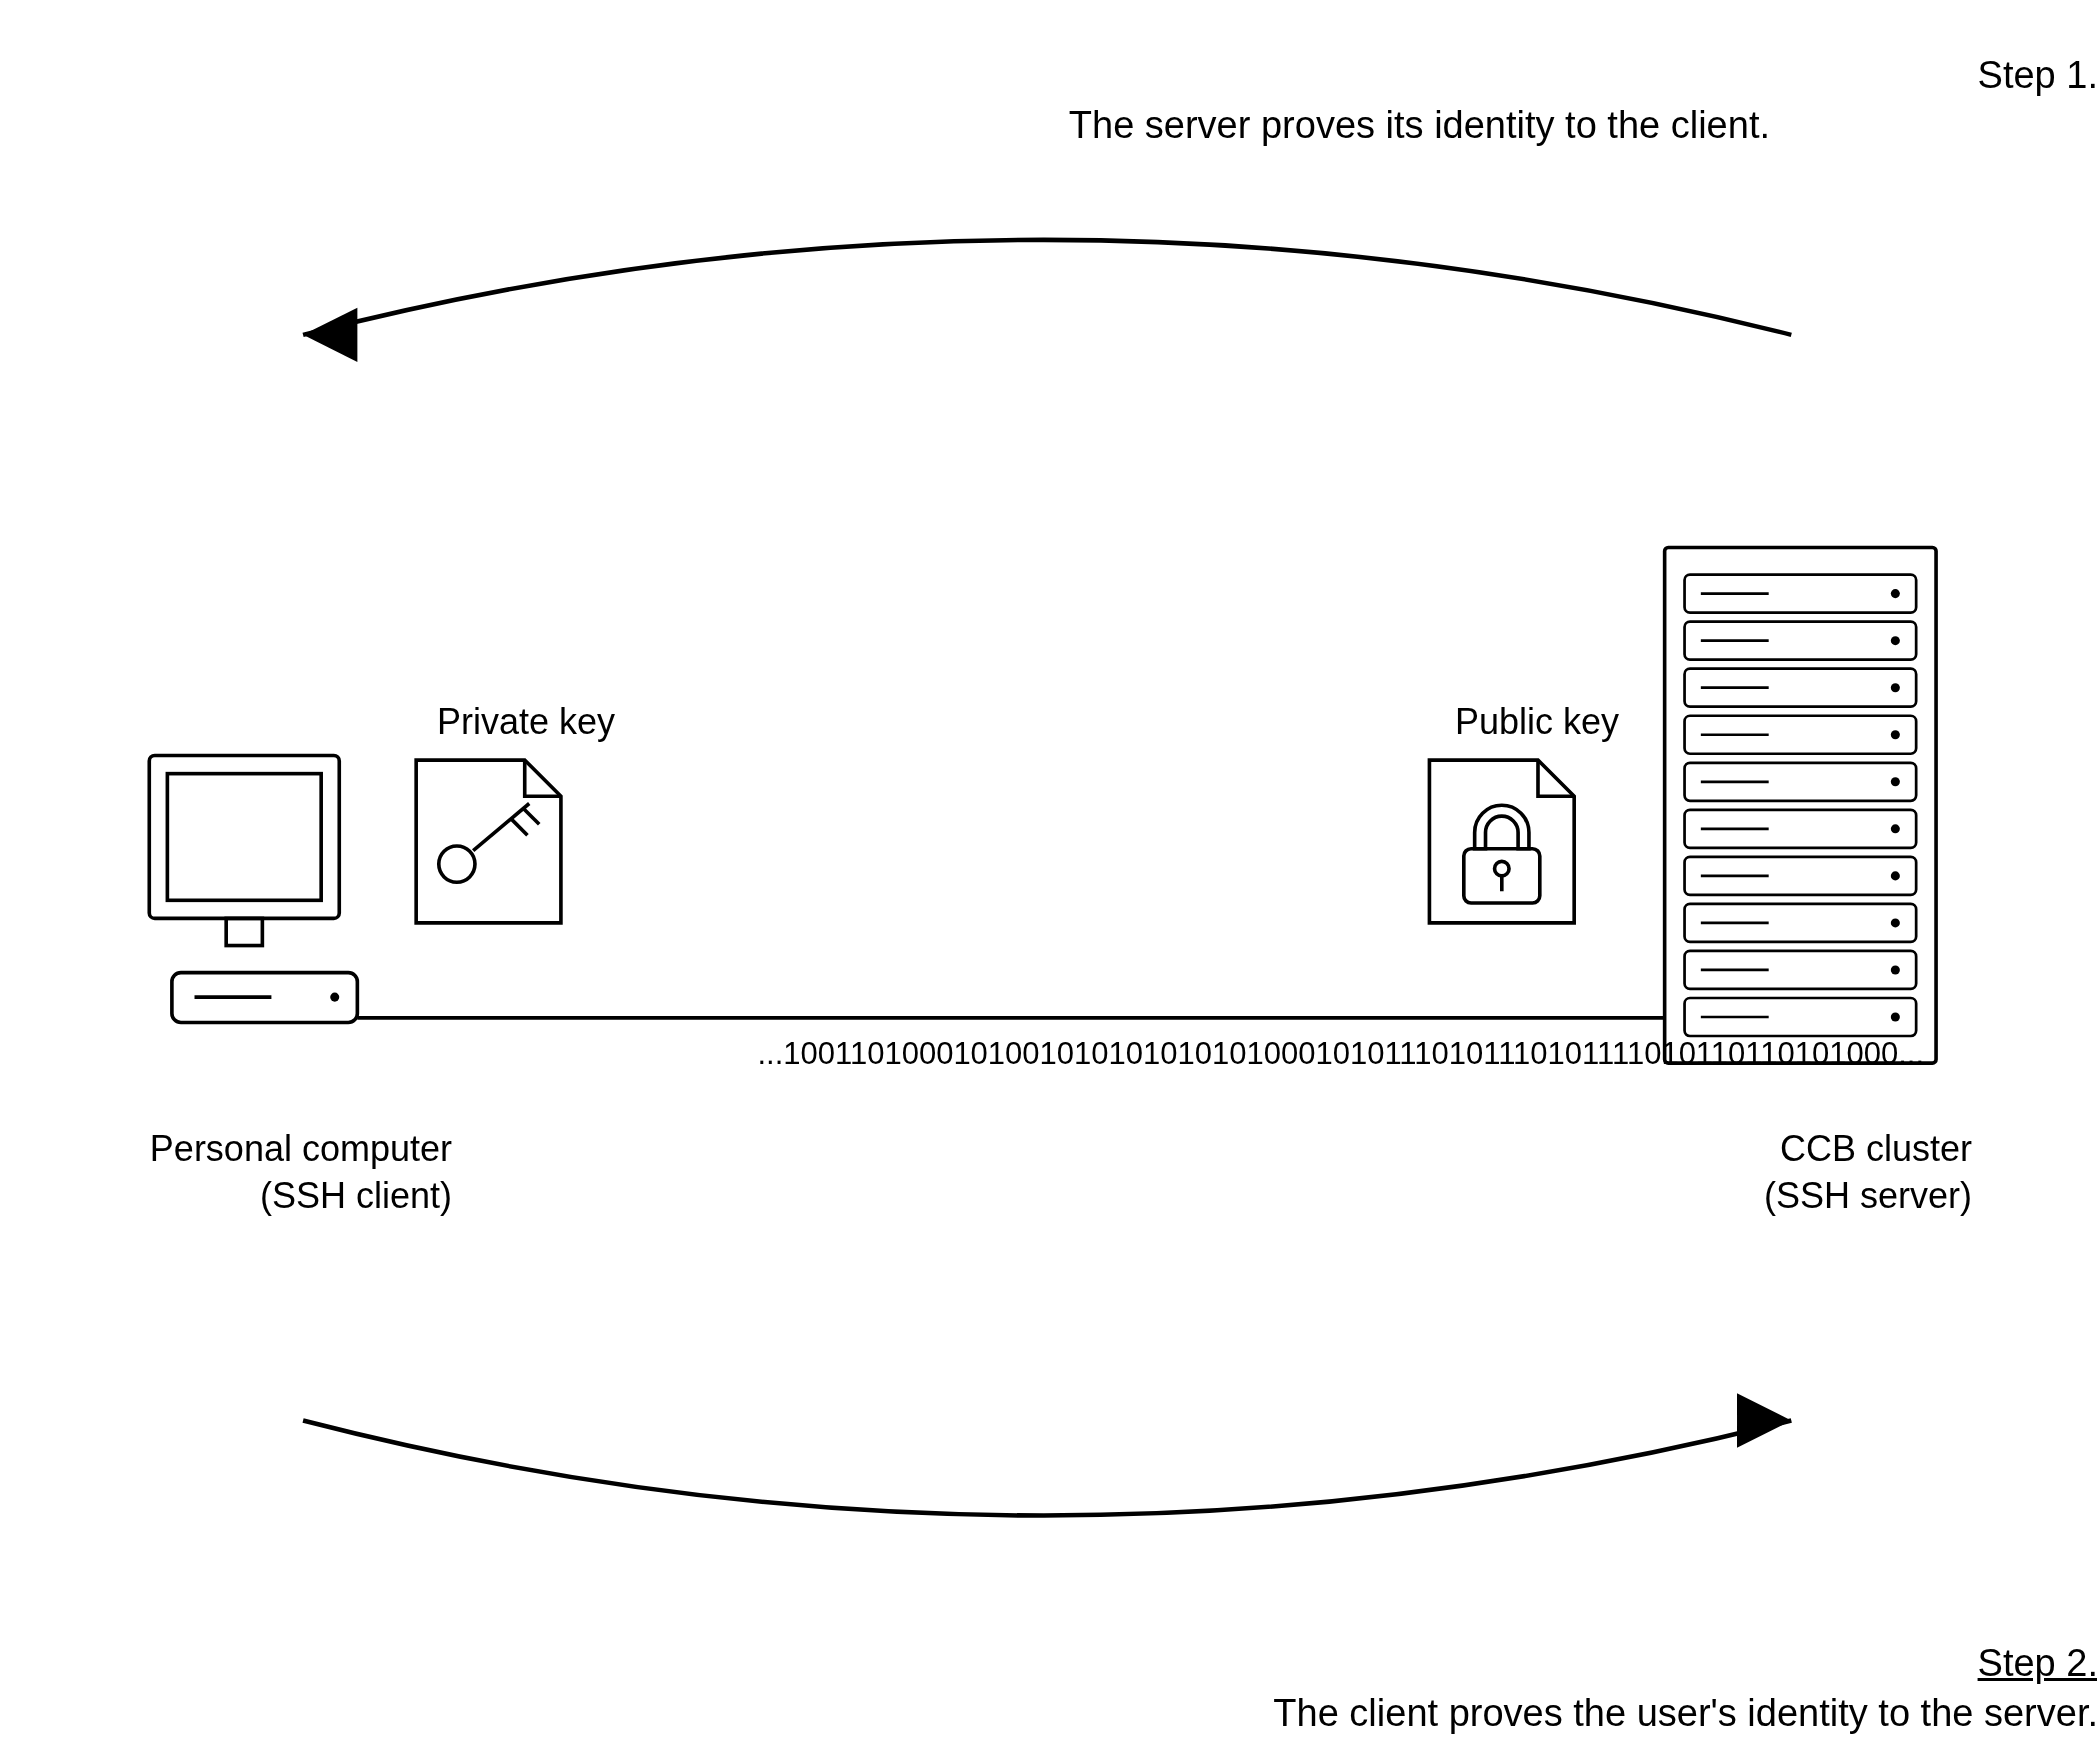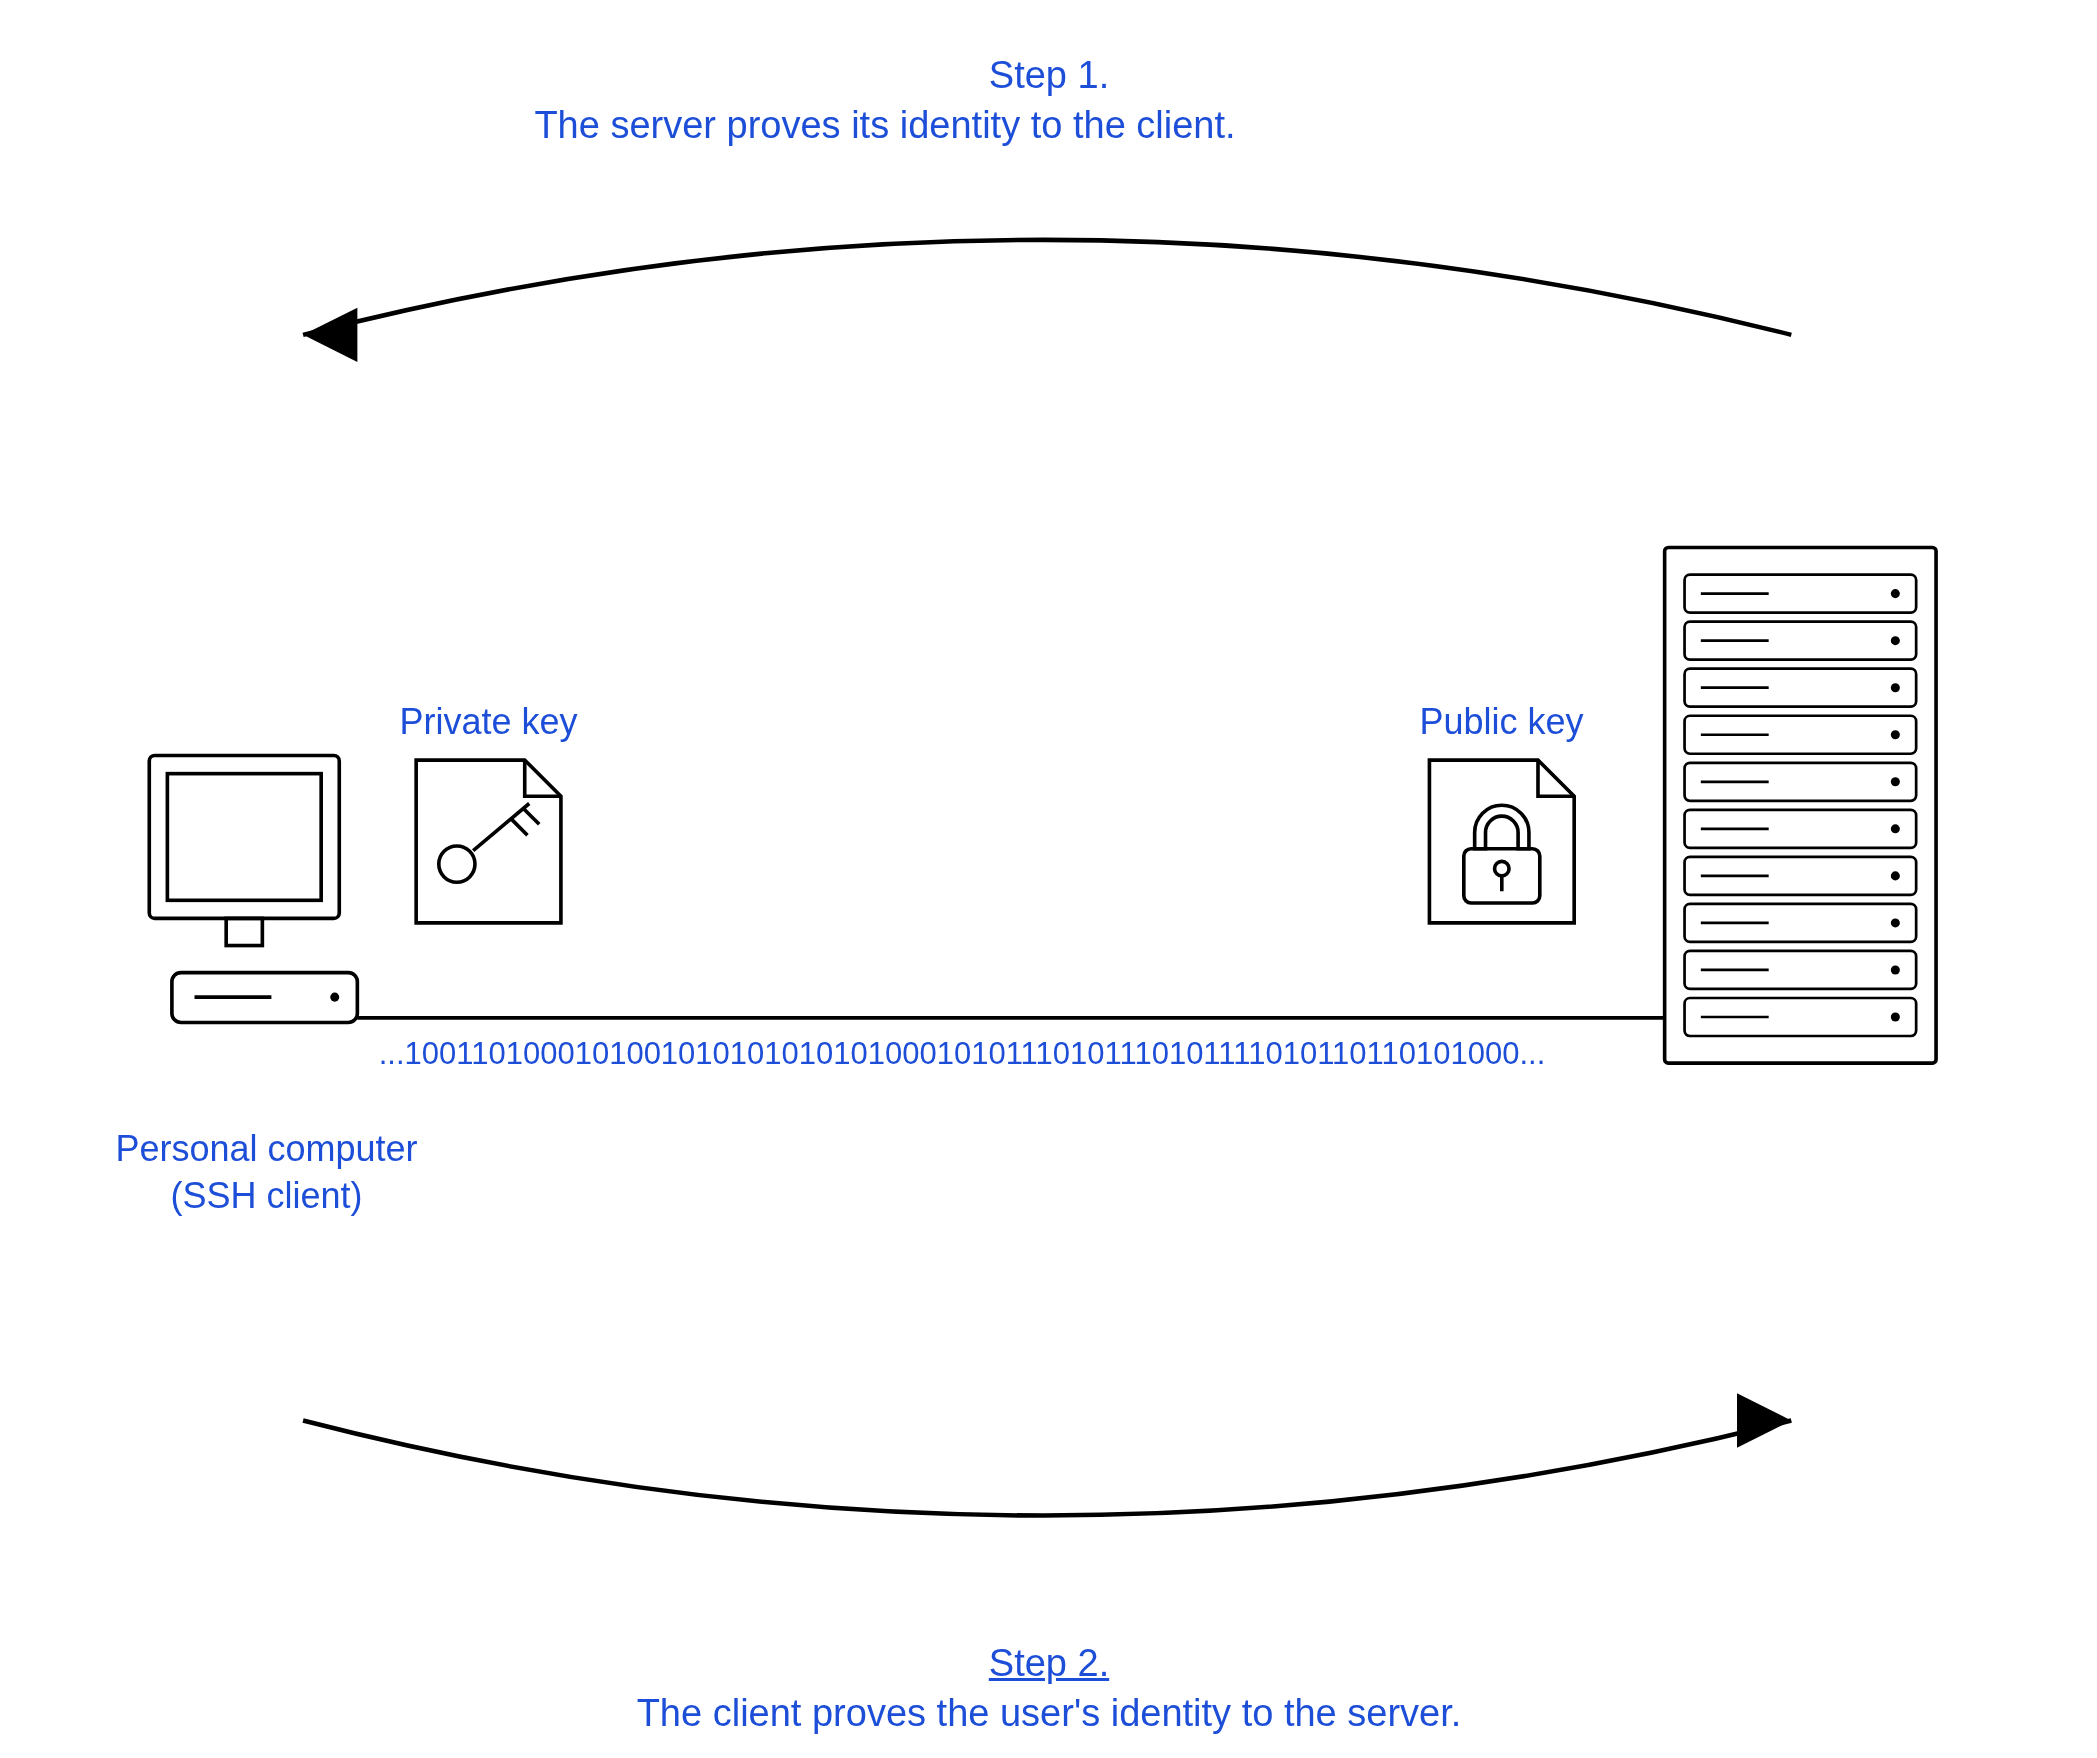--- a/index.html
+++ b/index.html
@@ -12,22 +12,22 @@
     position: relative;
     width: 2098px;
     height: 1759px;
   }
   svg.diagram {
     position: absolute;
     top: 0; left: 0;
   }
   .label {
     position: absolute;
-    text-align: center;
-    color: #1d4ed8;
+    text-align: right;
+    color: #000000;
     white-space: nowrap;
   }
   .step-title   { font-size: 38px; }
   .step-text    { font-size: 38px; }
   .key-label    { font-size: 36px; }
   .net-label    { font-size: 36px; }
   .bits-label   { font-size: 31px; font-family: Arial, Helvetica, sans-serif; white-space: nowrap; }
   .caption      { font-size: 36px; line-height: 1.3; }
 </style>
 </head>
@@ -156,18 +156,22 @@
   <div class="label key-label" style="left:1384px; width:235px; top:701px;">Public key</div>
 
 
   <div class="label bits-label" style="left:0; width:1924px; top:1036px;">...100110100010100101010101010100010101110101110101111010110110101000...</div>
 
   <div class="label caption" style="left:81px; width:371px; top:1126px;">
     <span>Personal computer</span><br>
     <span>(SSH client)</span>
   </div>
 
+  <div class="label caption" style="left:1628px; width:344px; top:1126px;">
+    <span>CCB cluster</span><br>
+    <span>(SSH server)</span>
+  </div>
 
   <div class="label step-title" style="left:0; width:2098px; top:1642px;text-decoration:underline;">Step 2.</div>
   <div class="label step-text" style="left:0; width:2098px; top:1692px;">The client proves the user's identity to the server.</div>
 
 </div>
 
 
 </body></html>

